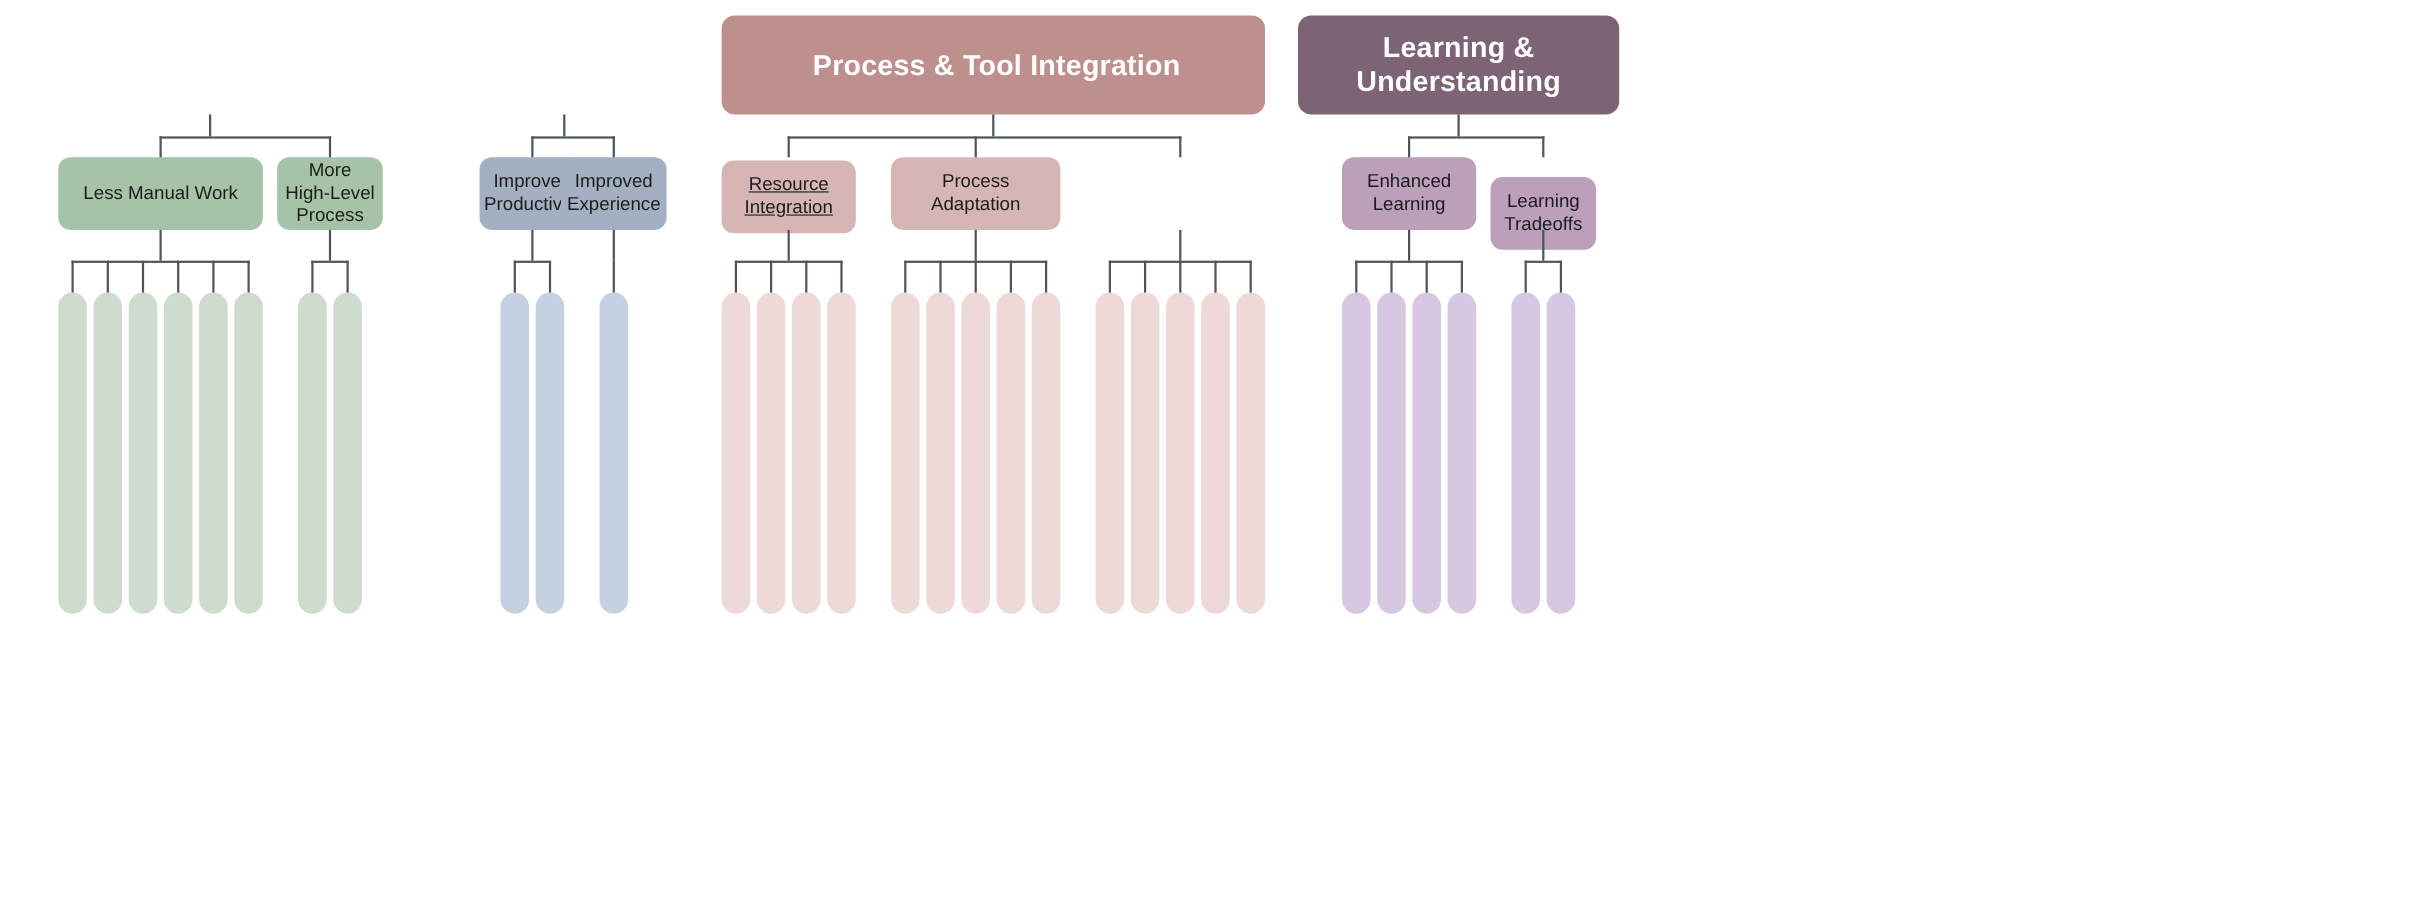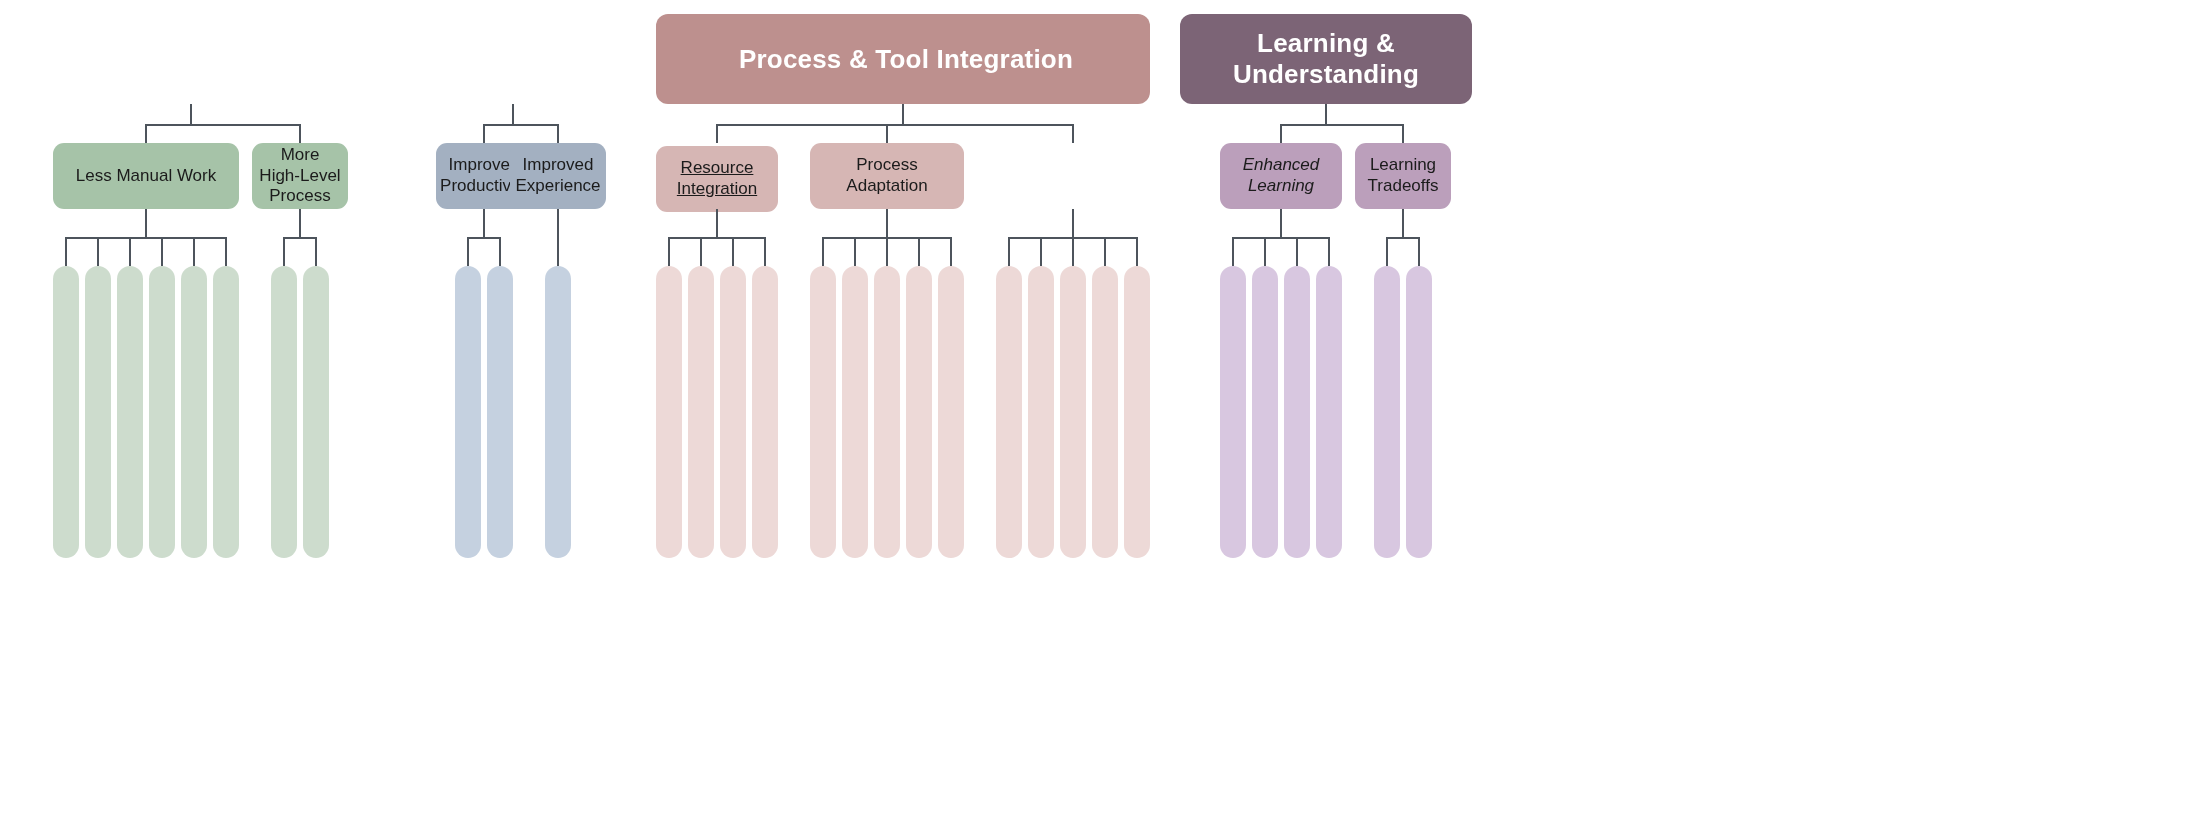--- a/index.html
+++ b/index.html
@@ -166,34 +166,34 @@
       <div class="ln v" style="left: 246px; top: 104px; width: 2px; height: 20px; background: rgb(77, 84, 92);"></div>
       <div class="ln h" style="left: 60px; top: 124px; width: 358px; height: 2px; background: rgb(77, 84, 92);"></div>
       <div class="ln v" style="left: 60px; top: 124px; width: 2px; height: 19px; background: rgb(77, 84, 92);"></div>
       <div class="ln v" style="left: 230px; top: 124px; width: 2px; height: 19px; background: rgb(77, 84, 92);"></div>
       <div class="ln v" style="left: 416px; top: 124px; width: 2px; height: 19px; background: rgb(77, 84, 92);"></div>
     </div>
     <div class="column" style="left: 1180px; width: 292px;">
       <div class="root-box" style="width: 292px; background: rgb(124, 100, 118);">
         <span>Learning &amp; Understanding</span>
       </div>
-      <div class="mid-box" style="left: 40px; top: 143px; width: 122px; height: 66px; background: rgb(187, 159, 187); font-style: italic;">
+      <div class="mid-box" style="left: 40px; top: 143px; width: 122px; height: 66px; background: rgb(187, 159, 187);">
         <span>Enhanced Learning</span>
       </div>
       <div class="ln v" style="left: 100px; top: 209px; width: 2px; height: 28px; background: rgb(77, 84, 92);"></div>
       <div class="leaf" style="left: 40px; top: 266px; width: 26px; height: 292px; background: rgb(216, 199, 224);"></div>
       <div class="ln v" style="left: 52px; top: 237px; width: 2px; height: 29px; background: rgb(77, 84, 92);"></div>
       <div class="leaf" style="left: 72px; top: 266px; width: 26px; height: 292px; background: rgb(216, 199, 224);"></div>
       <div class="ln v" style="left: 84px; top: 237px; width: 2px; height: 29px; background: rgb(77, 84, 92);"></div>
       <div class="leaf" style="left: 104px; top: 266px; width: 26px; height: 292px; background: rgb(216, 199, 224);"></div>
       <div class="ln v" style="left: 116px; top: 237px; width: 2px; height: 29px; background: rgb(77, 84, 92);"></div>
       <div class="leaf" style="left: 136px; top: 266px; width: 26px; height: 292px; background: rgb(216, 199, 224);"></div>
       <div class="ln v" style="left: 148px; top: 237px; width: 2px; height: 29px; background: rgb(77, 84, 92);"></div>
       <div class="ln h" style="left: 52px; top: 237px; width: 98px; height: 2px; background: rgb(77, 84, 92);"></div>
-      <div class="mid-box" style="left: 175px; top: 143px; width: 96px; height: 66px; background: rgb(187, 159, 187);">
+      <div class="mid-box" style="left: 175px; top: 161px; width: 96px; height: 66px; background: rgb(187, 159, 187);">
         <span>Learning Tradeoffs</span>
       </div>
       <div class="ln v" style="left: 222px; top: 209px; width: 2px; height: 28px; background: rgb(77, 84, 92);"></div>
       <div class="leaf" style="left: 194px; top: 266px; width: 26px; height: 292px; background: rgb(216, 199, 224);"></div>
       <div class="ln v" style="left: 206px; top: 237px; width: 2px; height: 29px; background: rgb(77, 84, 92);"></div>
       <div class="leaf" style="left: 226px; top: 266px; width: 26px; height: 292px; background: rgb(216, 199, 224);"></div>
       <div class="ln v" style="left: 238px; top: 237px; width: 2px; height: 29px; background: rgb(77, 84, 92);"></div>
       <div class="ln h" style="left: 206px; top: 237px; width: 34px; height: 2px; background: rgb(77, 84, 92);"></div>
       <div class="ln v" style="left: 145px; top: 104px; width: 2px; height: 20px; background: rgb(77, 84, 92);"></div>
       <div class="ln h" style="left: 100px; top: 124px; width: 124px; height: 2px; background: rgb(77, 84, 92);"></div>

